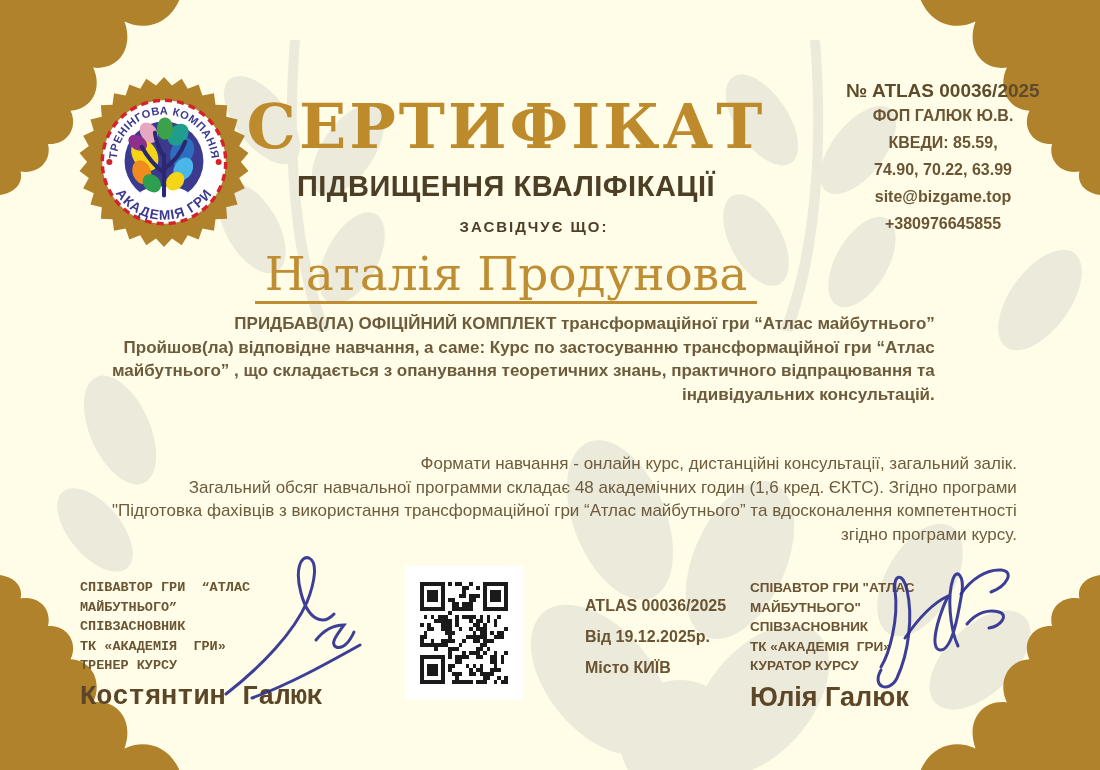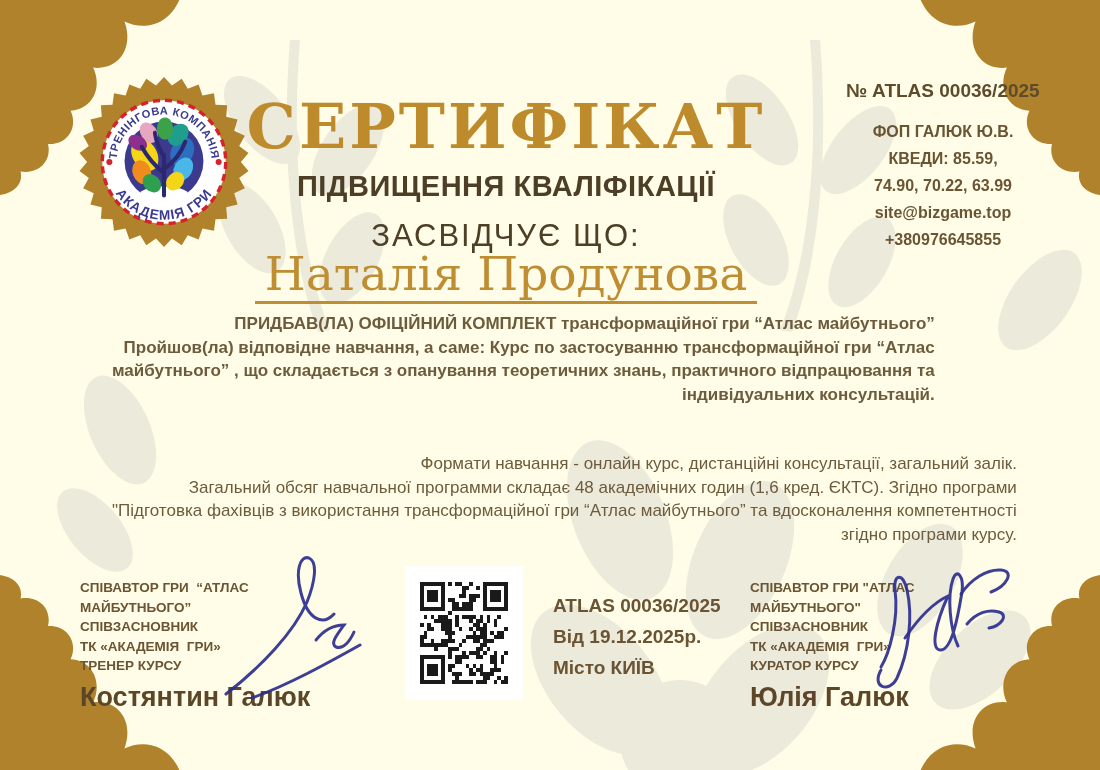--- a/index.html
+++ b/index.html
@@ -19,48 +19,48 @@
   .corner.br{bottom:0;right:0;transform:scale(-1,-1);}
 
   
   .logo{position:absolute;left:78px;top:76px;width:172px;height:172px;z-index:2;}
 
   
   .center-line{position:absolute;left:0;width:1012px;text-align:center;z-index:2;}
   .title{top:90px;font-family:"DejaVu Serif",serif;font-weight:bold;font-size:62px;
          letter-spacing:3px;color:var(--title-gold,#BE8B2C);}
   .subtitle{top:170px;font-weight:bold;font-size:29px;letter-spacing:.5px;color:var(--dark,#4D3E26);}
-  .certifies{top:218px;font-weight:normal;font-size:31px;letter-spacing:2px;color:var(--dark,#4D3E26);}
+  .certifies{top:218px;font-weight:bold;font-size:15px;letter-spacing:2px;color:var(--dark,#4D3E26);padding-left:28px;}
   .name-wrap{top:246px;}
   .recipient{display:inline-block;font-family:"DejaVu Serif",serif;font-size:47px;
              color:var(--name-gold,#BF8E33);border-bottom:3px solid var(--name-gold,#BF8E33);
              padding:0 10px 0;}
 
   
   .issuer{position:absolute;left:812px;top:80px;width:262px;text-align:center;z-index:2;}
-  .cert-no{font-weight:bold;font-size:19px;color:var(--num,#5D4B2B);margin-bottom:16px;}
+  .cert-no{font-weight:bold;font-size:19px;color:var(--num,#5D4B2B);}
   .issuer-line{font-weight:bold;font-size:16px;line-height:27px;color:var(--label,#6A5433);}
 
   
   .body1{position:absolute;left:112px;top:312px;z-index:2;}
   .body2{position:absolute;left:112px;top:452px;z-index:2;}
   .body1 div,.body2 div{font-size:17px;line-height:23.5px;color:var(--brown,#6D5B3D);white-space:pre;text-align:right;}
   .body1 div{font-weight:bold;}
 
   
   .sig-block{position:absolute;z-index:2;}
-  .sig-left{left:80px;top:578px;width:300px;}
+  .sig-left{left:80px;top:578px;width:300px;font-family:Liberation Mono, monospace;}
   .sig-right{left:750px;top:578px;width:300px;}
   .role-line{font-weight:bold;font-size:13.5px;line-height:19.5px;color:var(--label,#6A5433);white-space:pre;}
   .sig-name{margin-top:6px;font-weight:bold;font-size:27px;color:var(--names,#5C4627);}
 
   .qr-box{position:absolute;left:405px;top:566px;width:118px;height:134px;background:#fff;z-index:2;
           display:flex;align-items:center;justify-content:center;}
   .details{position:absolute;left:553px;top:590px;z-index:2;}
-  .details div{font-weight:bold;font-size:19px;line-height:31px;color:var(--label,#6A5433);}
+  .details div{font-weight:bold;font-size:16px;line-height:31px;color:var(--label,#6A5433);margin-left:32px;}
 
   .signature{position:absolute;z-index:3;}
   .signature path{fill:none;stroke:var(--blue,#2D2F8F);stroke-width:3;stroke-linecap:round;opacity:.92;}
   .sig-svg-left{left:212px;top:548px;}
   .sig-svg-right{left:853px;top:556px;}
 </style>
 </head>
 <body>
 
 <div class="page">

